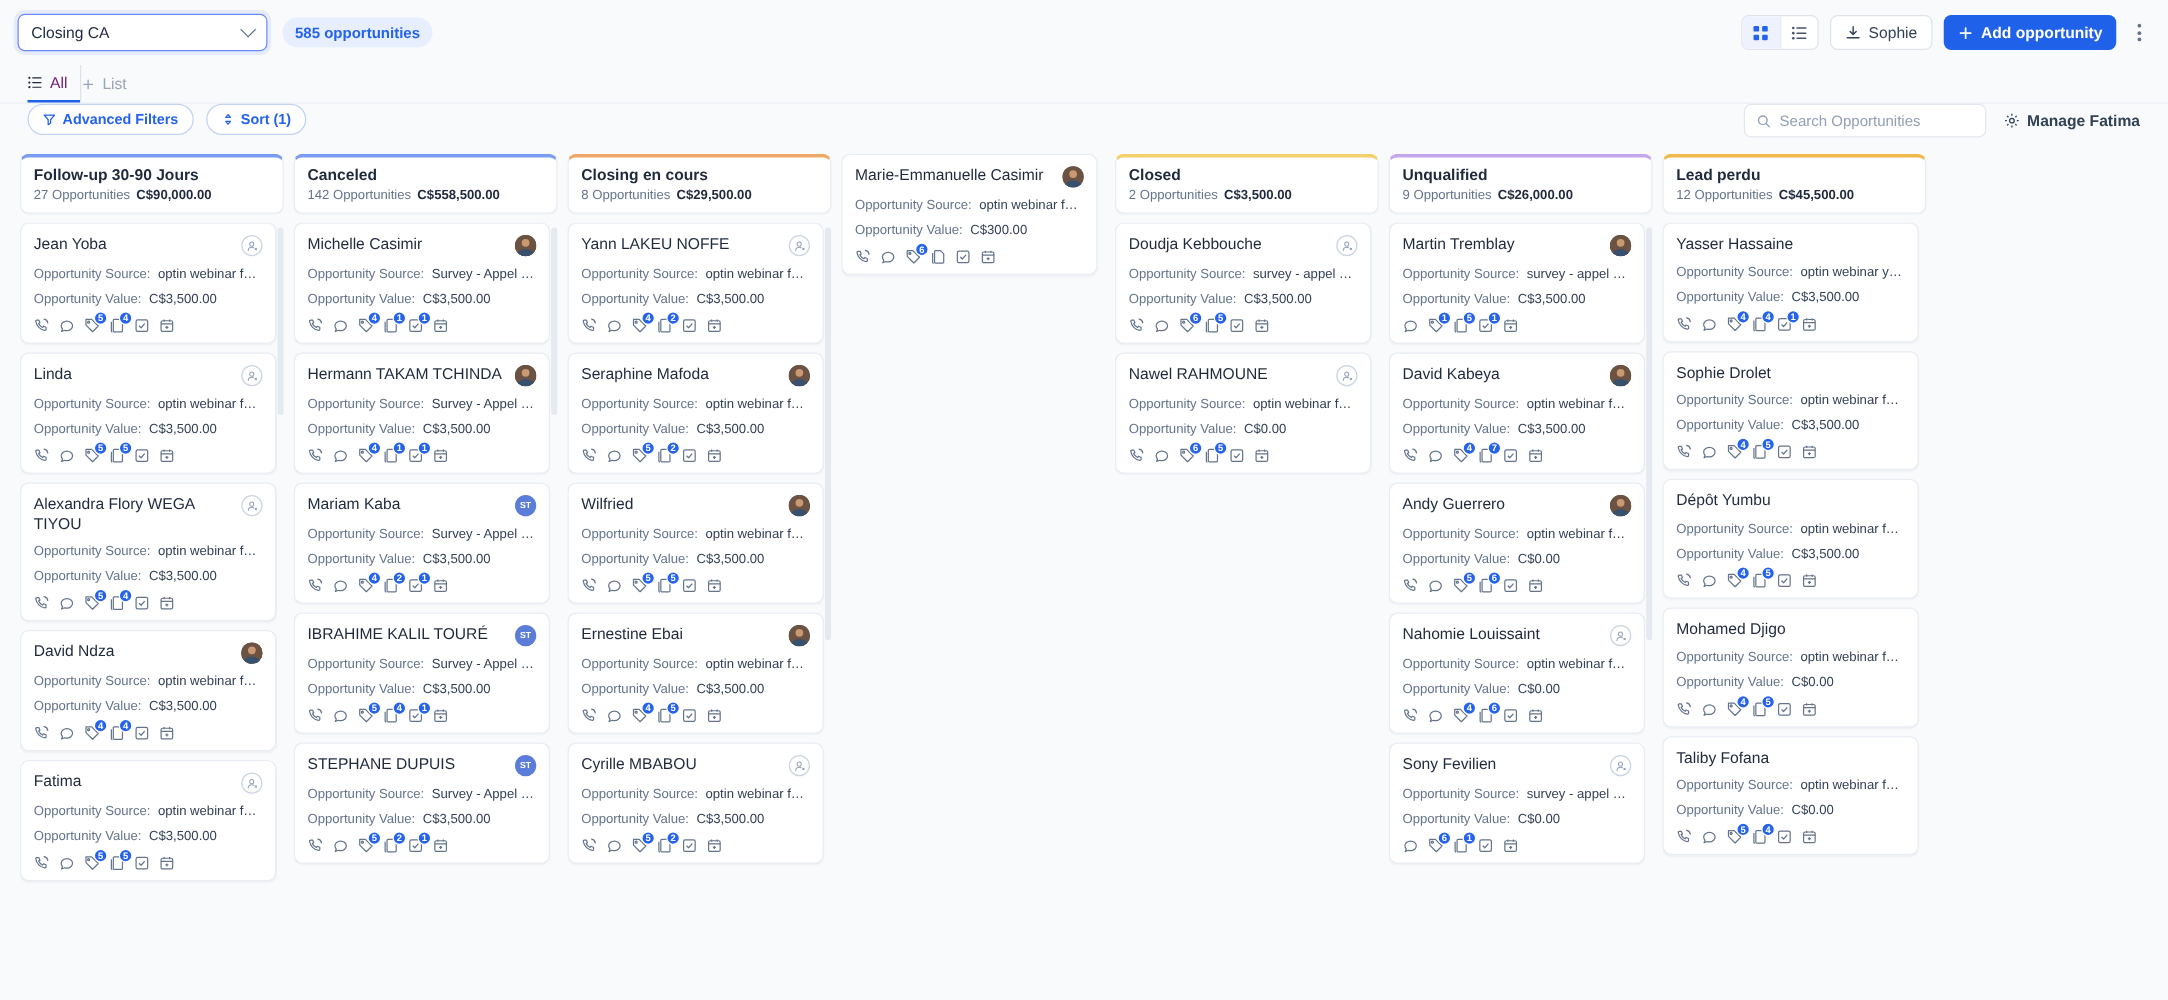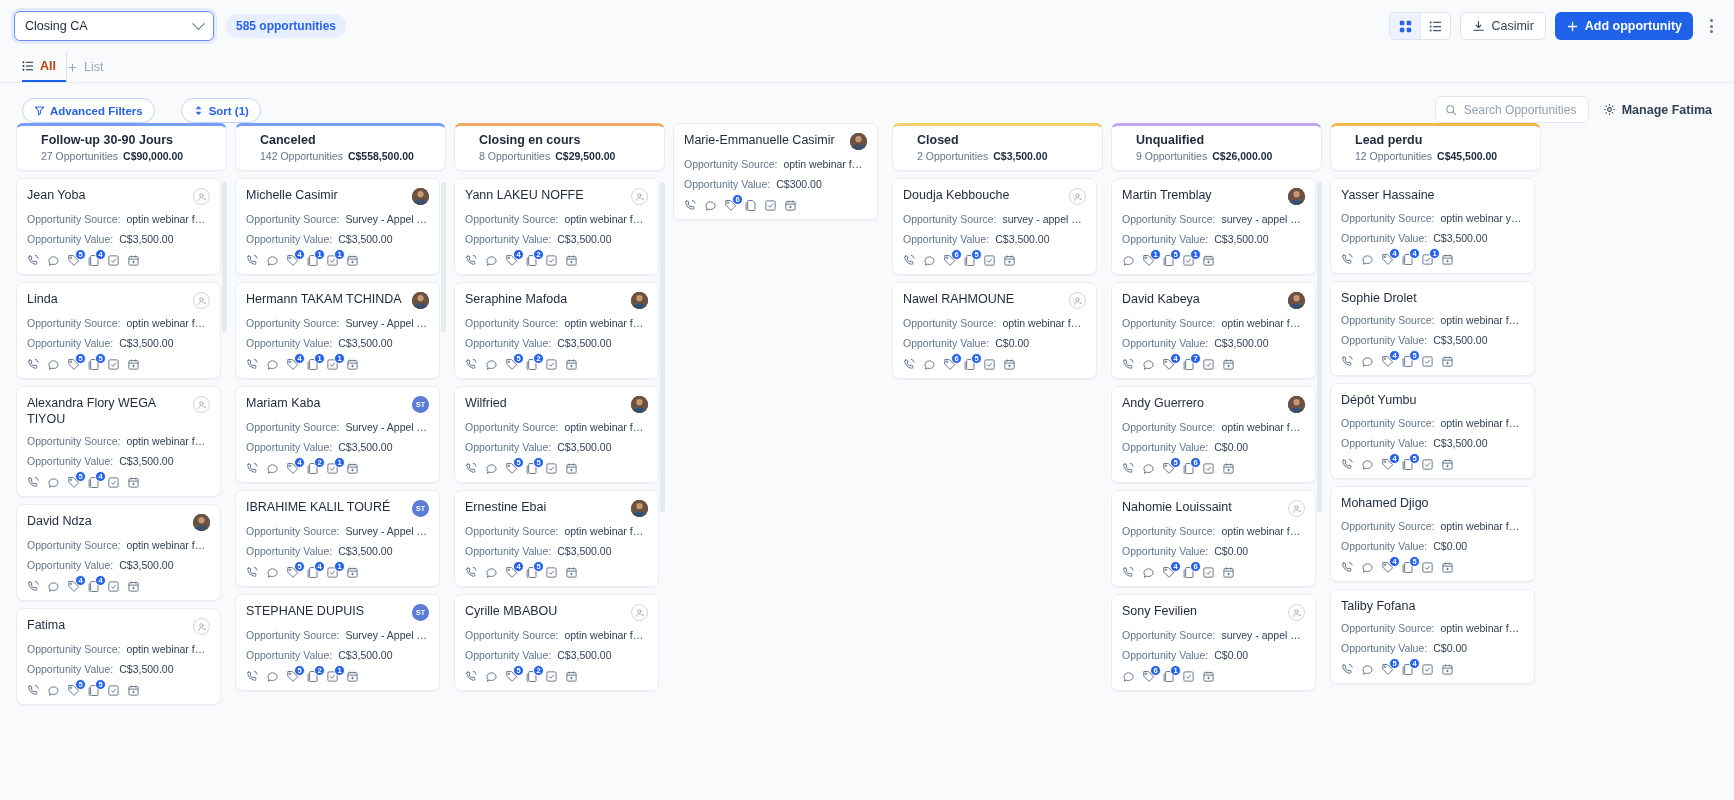--- a/index.html
+++ b/index.html
@@ -53,54 +53,54 @@
   .kebab { width: 18px; display:flex; flex-direction:column; align-items:center; gap:2.5px; cursor:pointer;}
   .kebab i { width: 3px; height: 3px; border-radius: 50%; background:#64748b; display:block;}
 
   
   .tabs {
     height: 31px; display: flex; align-items: stretch;
     padding: 0 22px; border-bottom: 1px solid #e8ecf2;
     background: #f8fafc; gap: 0;
   }
   .tab { display: flex; align-items: center; gap: 6px; font-size: 12.5px; padding: 0 10px 0 0; cursor: pointer; }
-  .tab.active { color: #c2410c; font-weight: 700; border-bottom: 2.5px solid #1f61e8; }
+  .tab.active { color: #701a75; font-weight: 400; border-bottom: 2.5px solid #1f61e8; }
   .tab.sep { border-left: 1px solid #dde3ec; padding-left: 0; color: #9aa6b8; }
 
   
   .filterrow {
-    height: 40px; display: flex; align-items: flex-end;
-    padding: 0 22px; gap: 26px; background: #f8fafc;
+    height: 40px; display: flex; align-items: flex-start;
+    padding: 0 22px; gap: 10px; background: #f8fafc;
   }
   .pill {
     height: 25px; display: flex; align-items: center; gap: 5px;
     border: 1px solid #c3d3f7; border-radius: 13px;
     background: #fff; color: #2563eb; font-size: 11.5px; font-weight: 600;
     padding: 0 11px; cursor: pointer;
   }
   .filterrow-right { margin-left: auto; display: flex; align-items: center; gap: 14px; }
   .search {
-    width: 154px; height: 27px; background: #fff;
+    width: 194px; height: 27px; background: #fff;
     border: 1px solid #e2e7ef; border-radius: 6px;
     display: flex; align-items: center; gap: 7px; padding: 0 9px;
     font-size: 12px; color: #93a0b3;
   }
   .managefields { display:flex; align-items:center; gap:6px; font-size:12.5px; font-weight:600; color:#334155; cursor:pointer;}
 
   
   .board {
     display: flex; gap: 8px; padding: 0 16px;
     height: calc(800px - 52px - 31px - 40px);
     overflow: hidden;
   }
   .column { width: 211px; flex: 0 0 211px; display: flex; flex-direction: column; min-height: 0;}
   .col-head {
     background: #fff; border: 1px solid #e9edf3; border-radius: 7px;
     border-top-width: 3px; border-top-style: solid;
-    padding: 7px 24px 8px; margin-bottom: 7px;
+    padding: 7px 10px 8px; margin-bottom: 7px;
     box-shadow: 0 1px 1px rgba(16,24,40,.03);
   }
   .col-title { font-size: 12.5px; font-weight: 700; color: #1e293b; margin-bottom: 3px; white-space:nowrap; overflow:hidden;}
   .col-sub { font-size: 10.5px; color: #64748b; white-space: nowrap; }
   .col-sub b { color: #1e293b; font-weight: 700; margin-left: 5px;}
 
   .col-body {
     flex: 1; overflow: hidden; position: relative;
     padding-right: 6px;
   }
@@ -171,21 +171,21 @@
           <circle cx="2" cy="13" r="1.3"></circle>
             <rect x="5" y="12.3" width="10" height="1.5" rx=".7"></rect>
         </svg>
       </div>
     </div>
 
     <div class="btn btn-white">
       <svg width="13" height="13" viewBox="0 0 16 16" fill="none" stroke="#334155" stroke-width="1.4" stroke-linecap="round" stroke-linejoin="round">
         <path d="M8 1.8v7.4M5 6.4l3 3 3-3M2.2 12.6h11.6"></path>
       </svg>
-      <span>Casimir</span>
+      <span>Sophie</span>
     </div>
 
     <div class="btn btn-blue">
       <svg width="13" height="13" viewBox="0 0 16 16" stroke="#fff" stroke-width="1.7" stroke-linecap="round">
           <path d="M8 3v10M3 8h10"></path>
         </svg>
       <span>Add opportunity</span>
     </div>
 
     <div class="kebab">

